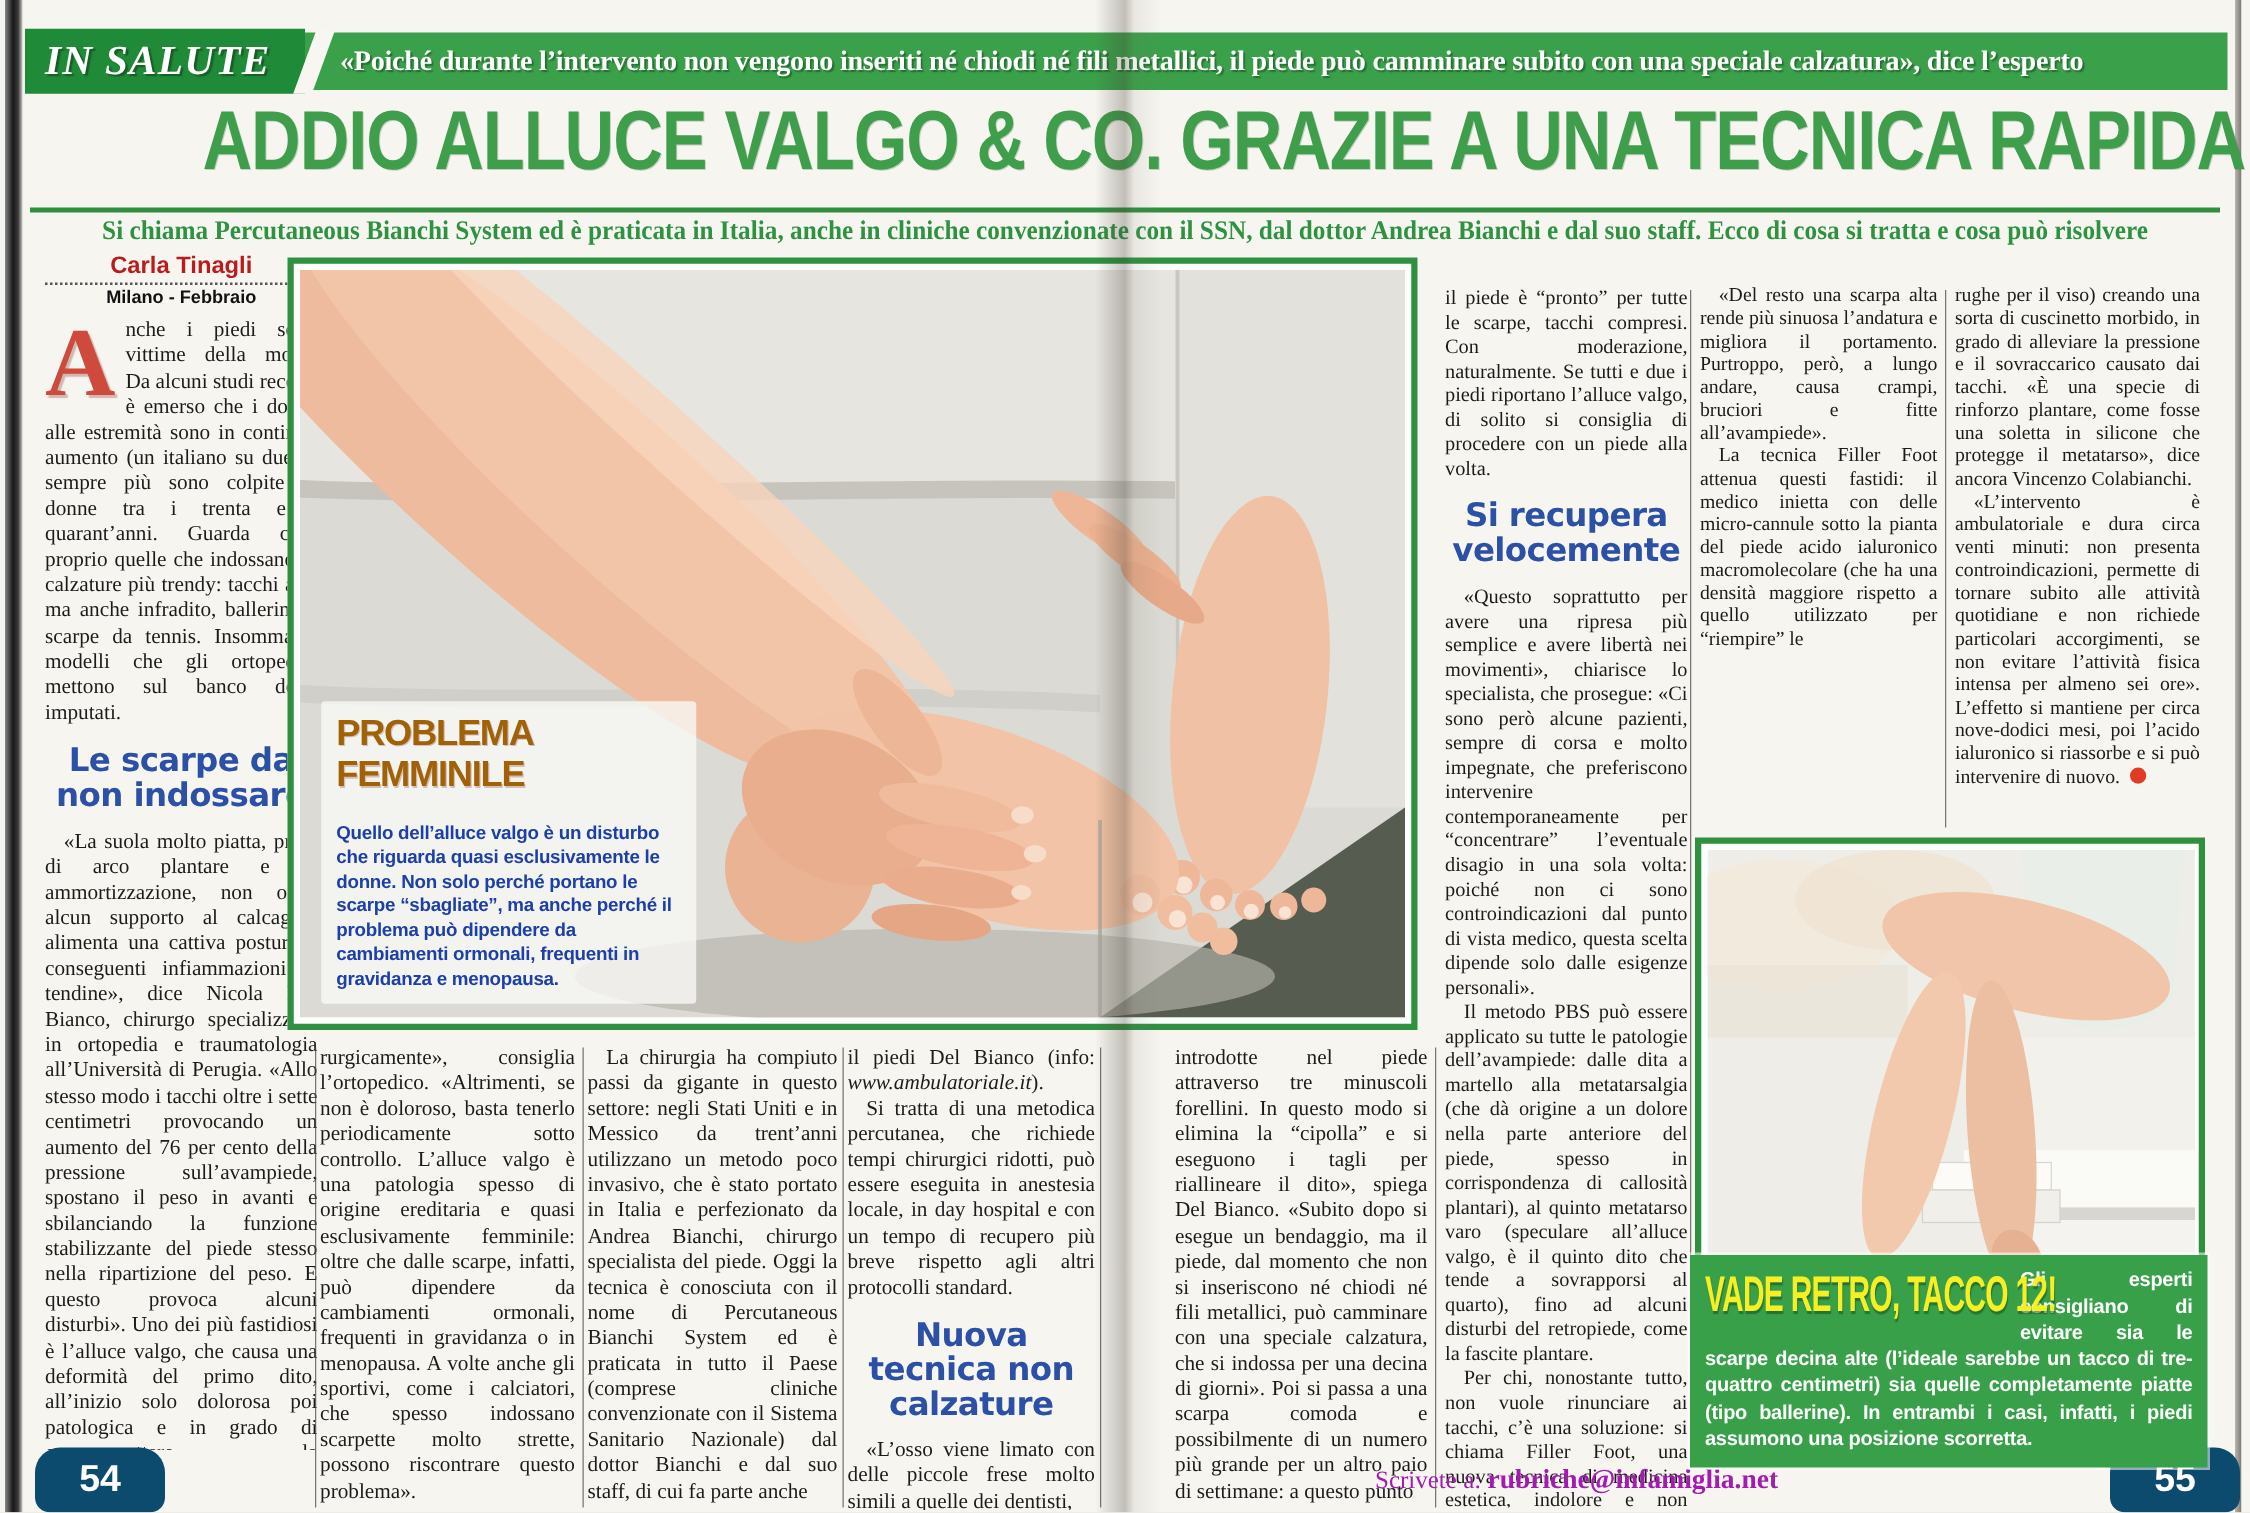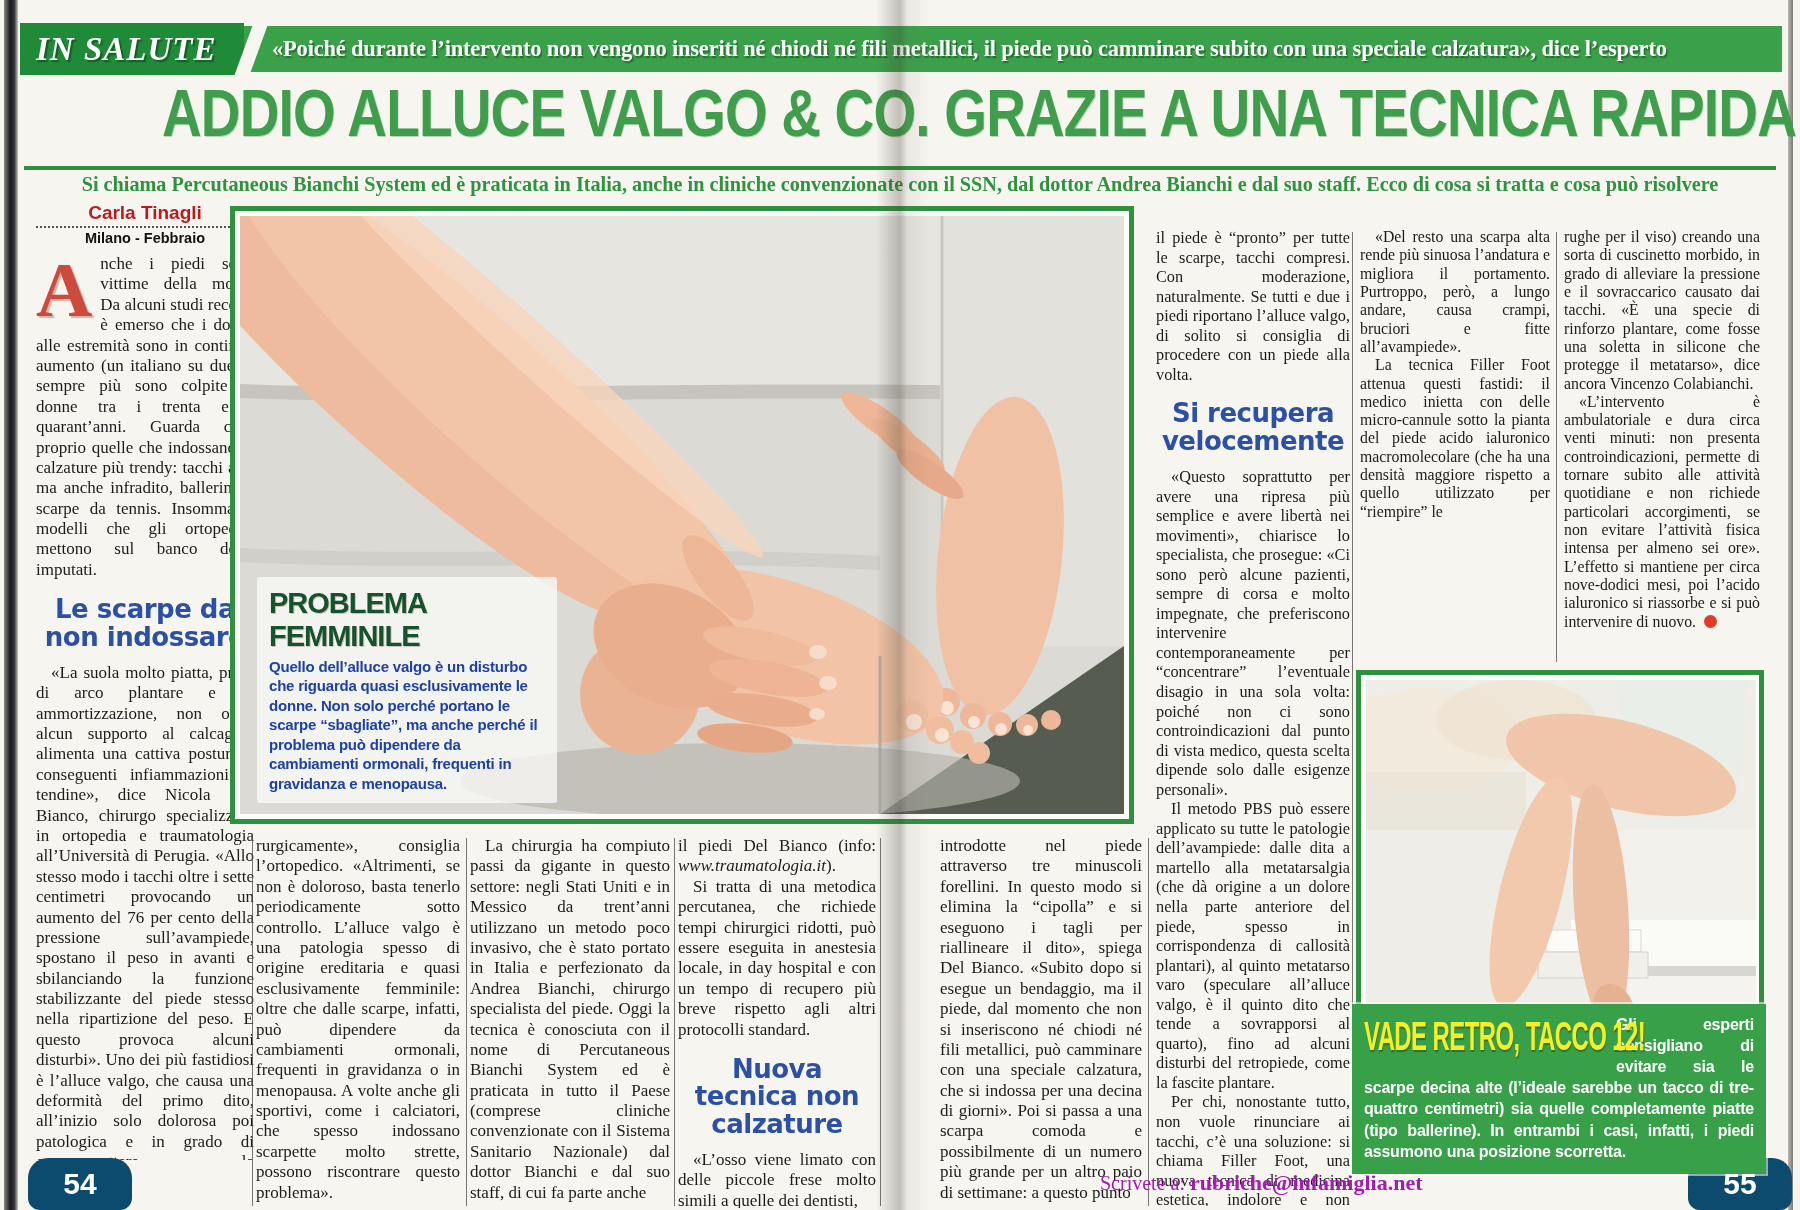--- a/index.html
+++ b/index.html
@@ -44,22 +44,22 @@
   .dateline{font:700 14.5px "Liberation Sans",sans-serif;color:#111;margin-top:2px;}
   .dropcap{float:left;font:700 78px/60px "Liberation Serif",serif;color:#cd4a3c;padding:6px 8px 0 0;
            text-shadow:2px 2px 1px rgba(120,40,30,.3);}
 
   
   .photo{position:absolute;border:5px solid #2f9040;background:#fdfdfb;padding:5px;box-sizing:border-box;z-index:3;}
   .photo svg{display:block;}
 
   .problema{position:absolute;left:22px;bottom:16px;width:300px;box-sizing:border-box;padding:10px 12px;
             background:rgba(250,250,246,0.78);border-radius:3px;}
-  .problema-title{font:800 29px "Liberation Sans",sans-serif;color:#14532d;letter-spacing:-1px;
-                  text-shadow:1px 1px 0 rgba(120,30,20,.25);margin-bottom:4px;}
+  .problema-title{font:800 29px "Liberation Sans",sans-serif;color:#a16207;letter-spacing:-1px;
+                  text-shadow:1px 1px 0 rgba(120,30,20,.25);margin-bottom:20px;}
   .problema-text{font:700 15px/1.3 "Liberation Sans",sans-serif;color:#1c3fa8;text-align:left;letter-spacing:-0.2px;}
 
   .vade{position:absolute;left:1352px;top:1004px;width:414px;box-sizing:border-box;padding:10px 12px 12px;
         background:#37a048;z-index:20;box-shadow:0 0 0 2px rgba(255,255,255,.55);}
   .vade-spacer{float:left;width:252px;height:60px;}
   .vade-title{position:absolute;left:12px;top:10px;white-space:nowrap;color:#f6ef25;
               font:800 40px "Liberation Sans",sans-serif;letter-spacing:-1px;
               transform:scaleX(0.60);transform-origin:left top;text-shadow:1px 2px 1px rgba(20,70,30,.5);}
   .vade-text{font:700 16px/1.32 "Liberation Sans",sans-serif;color:#fff;text-align:justify;letter-spacing:-0.2px;}
 
@@ -151,21 +151,21 @@
     </div>
   </div>
 
   <div class="col" style="left:256px;top:836px;width:204px;height:372px;">
     <p>rurgicamente», consiglia l’ortopedico. «Altrimenti, se non è doloroso, basta tenerlo periodicamente sotto controllo. L’alluce valgo è una patologia spesso di origine ereditaria e quasi esclusivamente femminile: oltre che dalle scarpe, infatti, può dipendere da cambiamenti ormonali, frequenti in gravidanza o in menopausa. A volte anche gli sportivi, come i calciatori, che spesso indossano scarpette molto strette, possono riscontrare questo problema».</p>
   </div>
   <div class="col" style="left:470px;top:836px;width:200px;height:372px;">
     <p class="indent">La chirurgia ha compiuto passi da gigante in questo settore: negli Stati Uniti e in Messico da trent’anni utilizzano un metodo poco invasivo, che è stato portato in Italia e perfezionato da Andrea Bianchi, chirurgo specialista del piede. Oggi la tecnica è conosciuta con il nome di Percutaneous Bianchi System ed è praticata in tutto il Paese (comprese cliniche convenzionate con il Sistema Sanitario Nazionale) dal dottor Bianchi e dal suo staff, di cui fa parte anche</p>
   </div>
   <div class="col" style="left:678px;top:836px;width:198px;height:372px;">
-    <p><span>il piedi Del Bianco (info: </span><span class="websites">www.traumatologia.it</span><span>).</span></p>
+    <p><span>il piedi Del Bianco (info: </span><span class="websites">www.ambulatoriale.it</span><span>).</span></p>
     <p class="indent">Si tratta di una metodica percutanea, che richiede tempi chirurgici ridotti, può essere eseguita in anestesia locale, in day hospital e con un tempo di recupero più breve rispetto agli altri protocolli standard.</p>
     <div class="h-blue">Nuova tecnica non calzature</div>
     <p class="indent">«L’osso viene limato con delle piccole frese molto simili a quelle dei dentisti,</p>
   </div>
   <div class="col" style="left:940px;top:836px;width:202px;height:372px;">
     <p>introdotte nel piede attraverso tre minuscoli forellini. In questo modo si elimina la “cipolla” e si eseguono i tagli per riallineare il dito», spiega Del Bianco. «Subito dopo si esegue un bendaggio, ma il piede, dal momento che non si inseriscono né chiodi né fili metallici, può camminare con una speciale calzatura, che si indossa per una decina di giorni». Poi si passa a una scarpa comoda e possibilmente di un numero più grande per un altro paio di settimane: a questo punto</p>
   </div>
 
   <div class="col mid" style="left:1156px;top:228px;width:194px;height:978px;">
     <p>il piede è “pronto” per tutte le scarpe, tacchi compresi. Con moderazione, naturalmente. Se tutti e due i piedi riportano l’alluce valgo, di solito si consiglia di procedere con un piede alla volta.</p>

